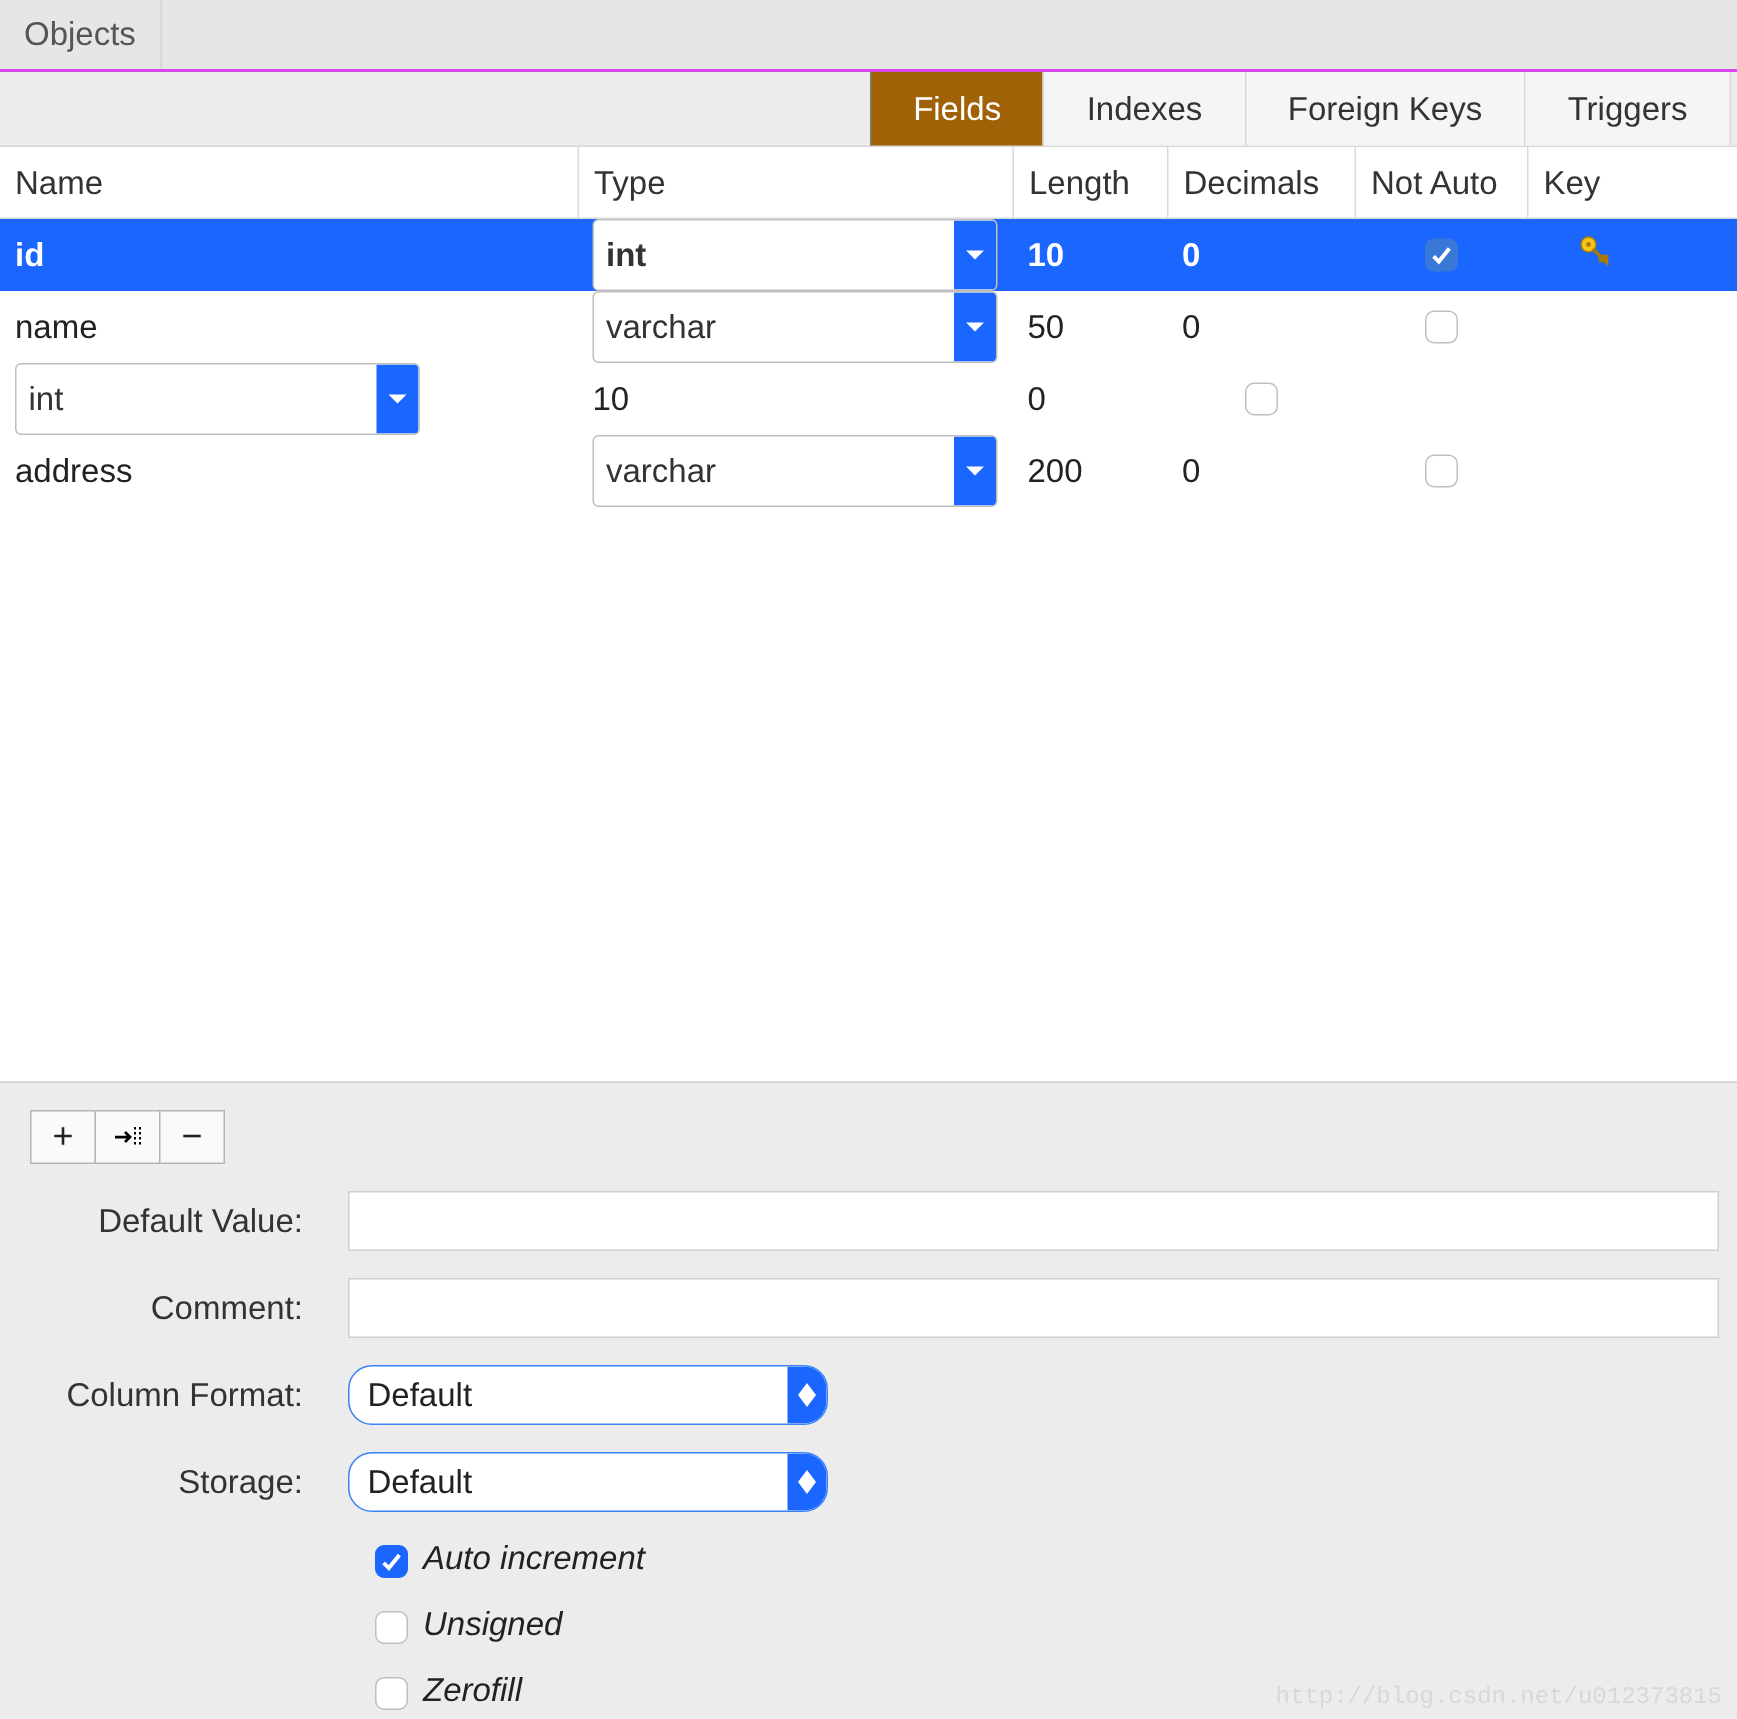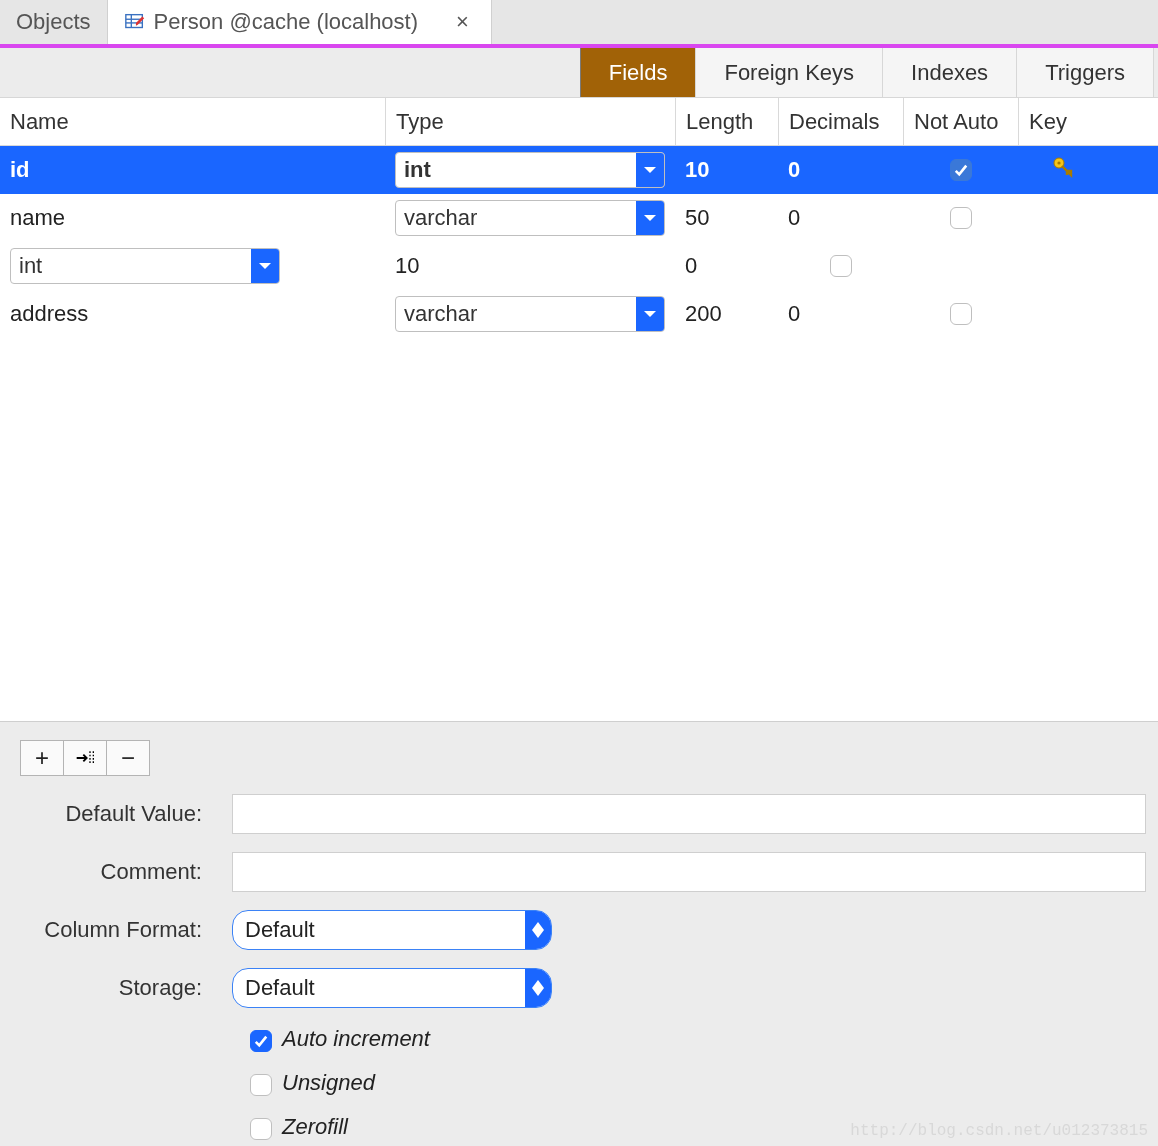--- a/index.html
+++ b/index.html
@@ -1,20 +1,20 @@
 <!DOCTYPE html>
 <html><head>
 <meta charset="utf-8">
 <style>
   * { box-sizing: border-box; }
   html, body { margin:0; padding:0; font-family: -apple-system, "Helvetica Neue", Arial, sans-serif; font-size:22px; color:#222; background:#ececec; }
   .window { width:1158px; height:1146px; position:relative; overflow:hidden; }
 
   
-  .tabbar { display:flex; height:48px; background:#e6e6e6; border-bottom:4px solid #d946ef; }
+  .tabbar { display:flex; height:48px; background:#e6e6e6; border-bottom:2px solid #d946ef; }
   .tab { display:flex; align-items:center; padding:0 16px; border-right:1px solid #d0d0d0; color:#555; gap:8px; cursor:pointer; }
   .tab.active { background:#fff; }
   .tab-icon { width:22px; height:22px; display:inline-block; position:relative; }
   .tab-icon svg { width:22px; height:22px; }
   .tab-close { font-size:22px; color:#555; margin-left:24px; padding:2px 6px; }
   .tab-spacer { flex:1; }
 
   
   .subtabs { display:flex; justify-content:flex-end; align-items:stretch; height:50px; border-bottom:1px solid #d7d7d7; padding-right:4px; background:#ececec; }
   .subtab { display:flex; align-items:center; padding:0 28px; border-left:1px solid #d7d7d7; border-right:1px solid #d7d7d7; color:#333; background:#f5f5f5; margin-left:-1px; cursor:pointer; }
@@ -25,21 +25,21 @@
   .grid-header, .grid-row { display:grid; grid-template-columns: 385px 290px 103px 125px 115px 90px; align-items:center; height:48px; }
   .grid-header { background:#fff; border-bottom:1px solid #d9d9d9; }
   .grid-header .cell { border-left:1px solid #d9d9d9; padding:0 10px; color:#333; height:100%; display:flex; align-items:center; }
   .grid-header .cell:first-child { border-left:none; }
   .grid-body { height:calc(623px - 48px); background:#fff; overflow:hidden; }
   .grid-row .cell { padding:0 10px; height:48px; display:flex; align-items:center; }
   .grid-row.selected { background:#1a66ff; color:#fff; }
   .grid-row.selected .cell { color:#fff;font-weight:bold; }
 
   
-  .combo { display:flex; align-items:center; width:270px; height:36px; background:#fff; border:1px solid #bfbfbf; border-radius:4px; overflow:hidden; }
+  .combo { display:flex; align-items:center; width:270px; height:48px; background:#fff; border:1px solid #bfbfbf; border-radius:4px; overflow:hidden; }
   .combo-text { flex:1; padding:0 8px; color:#333; }
   .combo-arrow { width:28px; height:100%; background:#1a66ff; display:flex; align-items:center; justify-content:center; }
   .combo-arrow svg { width:14px; height:14px; fill:#fff; }
 
   
   .chk { width:22px; height:22px; border:1px solid #bfbfbf; border-radius:6px; background:#fff; display:flex; align-items:center; justify-content:center; }
   .chk.on { background:#1a66ff; border-color:#1a66ff; }
   .chk.on.dim { background:#3a78d8; border-color:#3a78d8; }
   .chk svg { width:14px; height:14px; stroke:#fff; stroke-width:3; fill:none; display:none; }
   .chk.on svg { display:block; }
@@ -68,45 +68,32 @@
 </style>
 </head>
 <body>
 
 <div class="window">
 
   <div class="tabbar">
     <div class="tab">
       <span>Objects</span>
     </div>
-    <div class="tab active">
-      <span class="tab-icon">
-        <svg viewBox="0 0 24 24">
-            <rect x="2" y="4" width="18" height="14" fill="#fff" stroke="#3a71c1" stroke-width="1.5"></rect>
-            <line x1="2" y1="9" x2="20" y2="9" stroke="#3a71c1" stroke-width="1.5"></line>
-            <line x1="2" y1="13" x2="20" y2="13" stroke="#3a71c1" stroke-width="1.5"></line>
-            <line x1="8" y1="4" x2="8" y2="18" stroke="#3a71c1" stroke-width="1.5"></line>
-            <path d="M15 15 L22 8 L20 6 L13 13 L13 16 L15 15Z" fill="#d33"></path>
-          </svg>
-      </span>
-      <span>Person @cache (localhost)</span>
-      <span class="tab-close">×</span>
-    </div>
     <div class="tab-spacer"></div>
   </div>
 
   <div class="subtabs">
     <div class="subtab active">
         <span>Fields</span>
       </div>
     <div class="subtab">
+        <span>Indexes</span>
+      </div>
+    <div class="subtab">
         <span>Foreign Keys</span>
-      </div>
-    <div class="subtab">
-        <span>Indexes</span>
       </div>
     <div class="subtab">
         <span>Triggers</span>
       </div>
   </div>
 
   <div class="grid">
     <div class="grid-header">
       <div class="cell">
           <span>Name</span>

